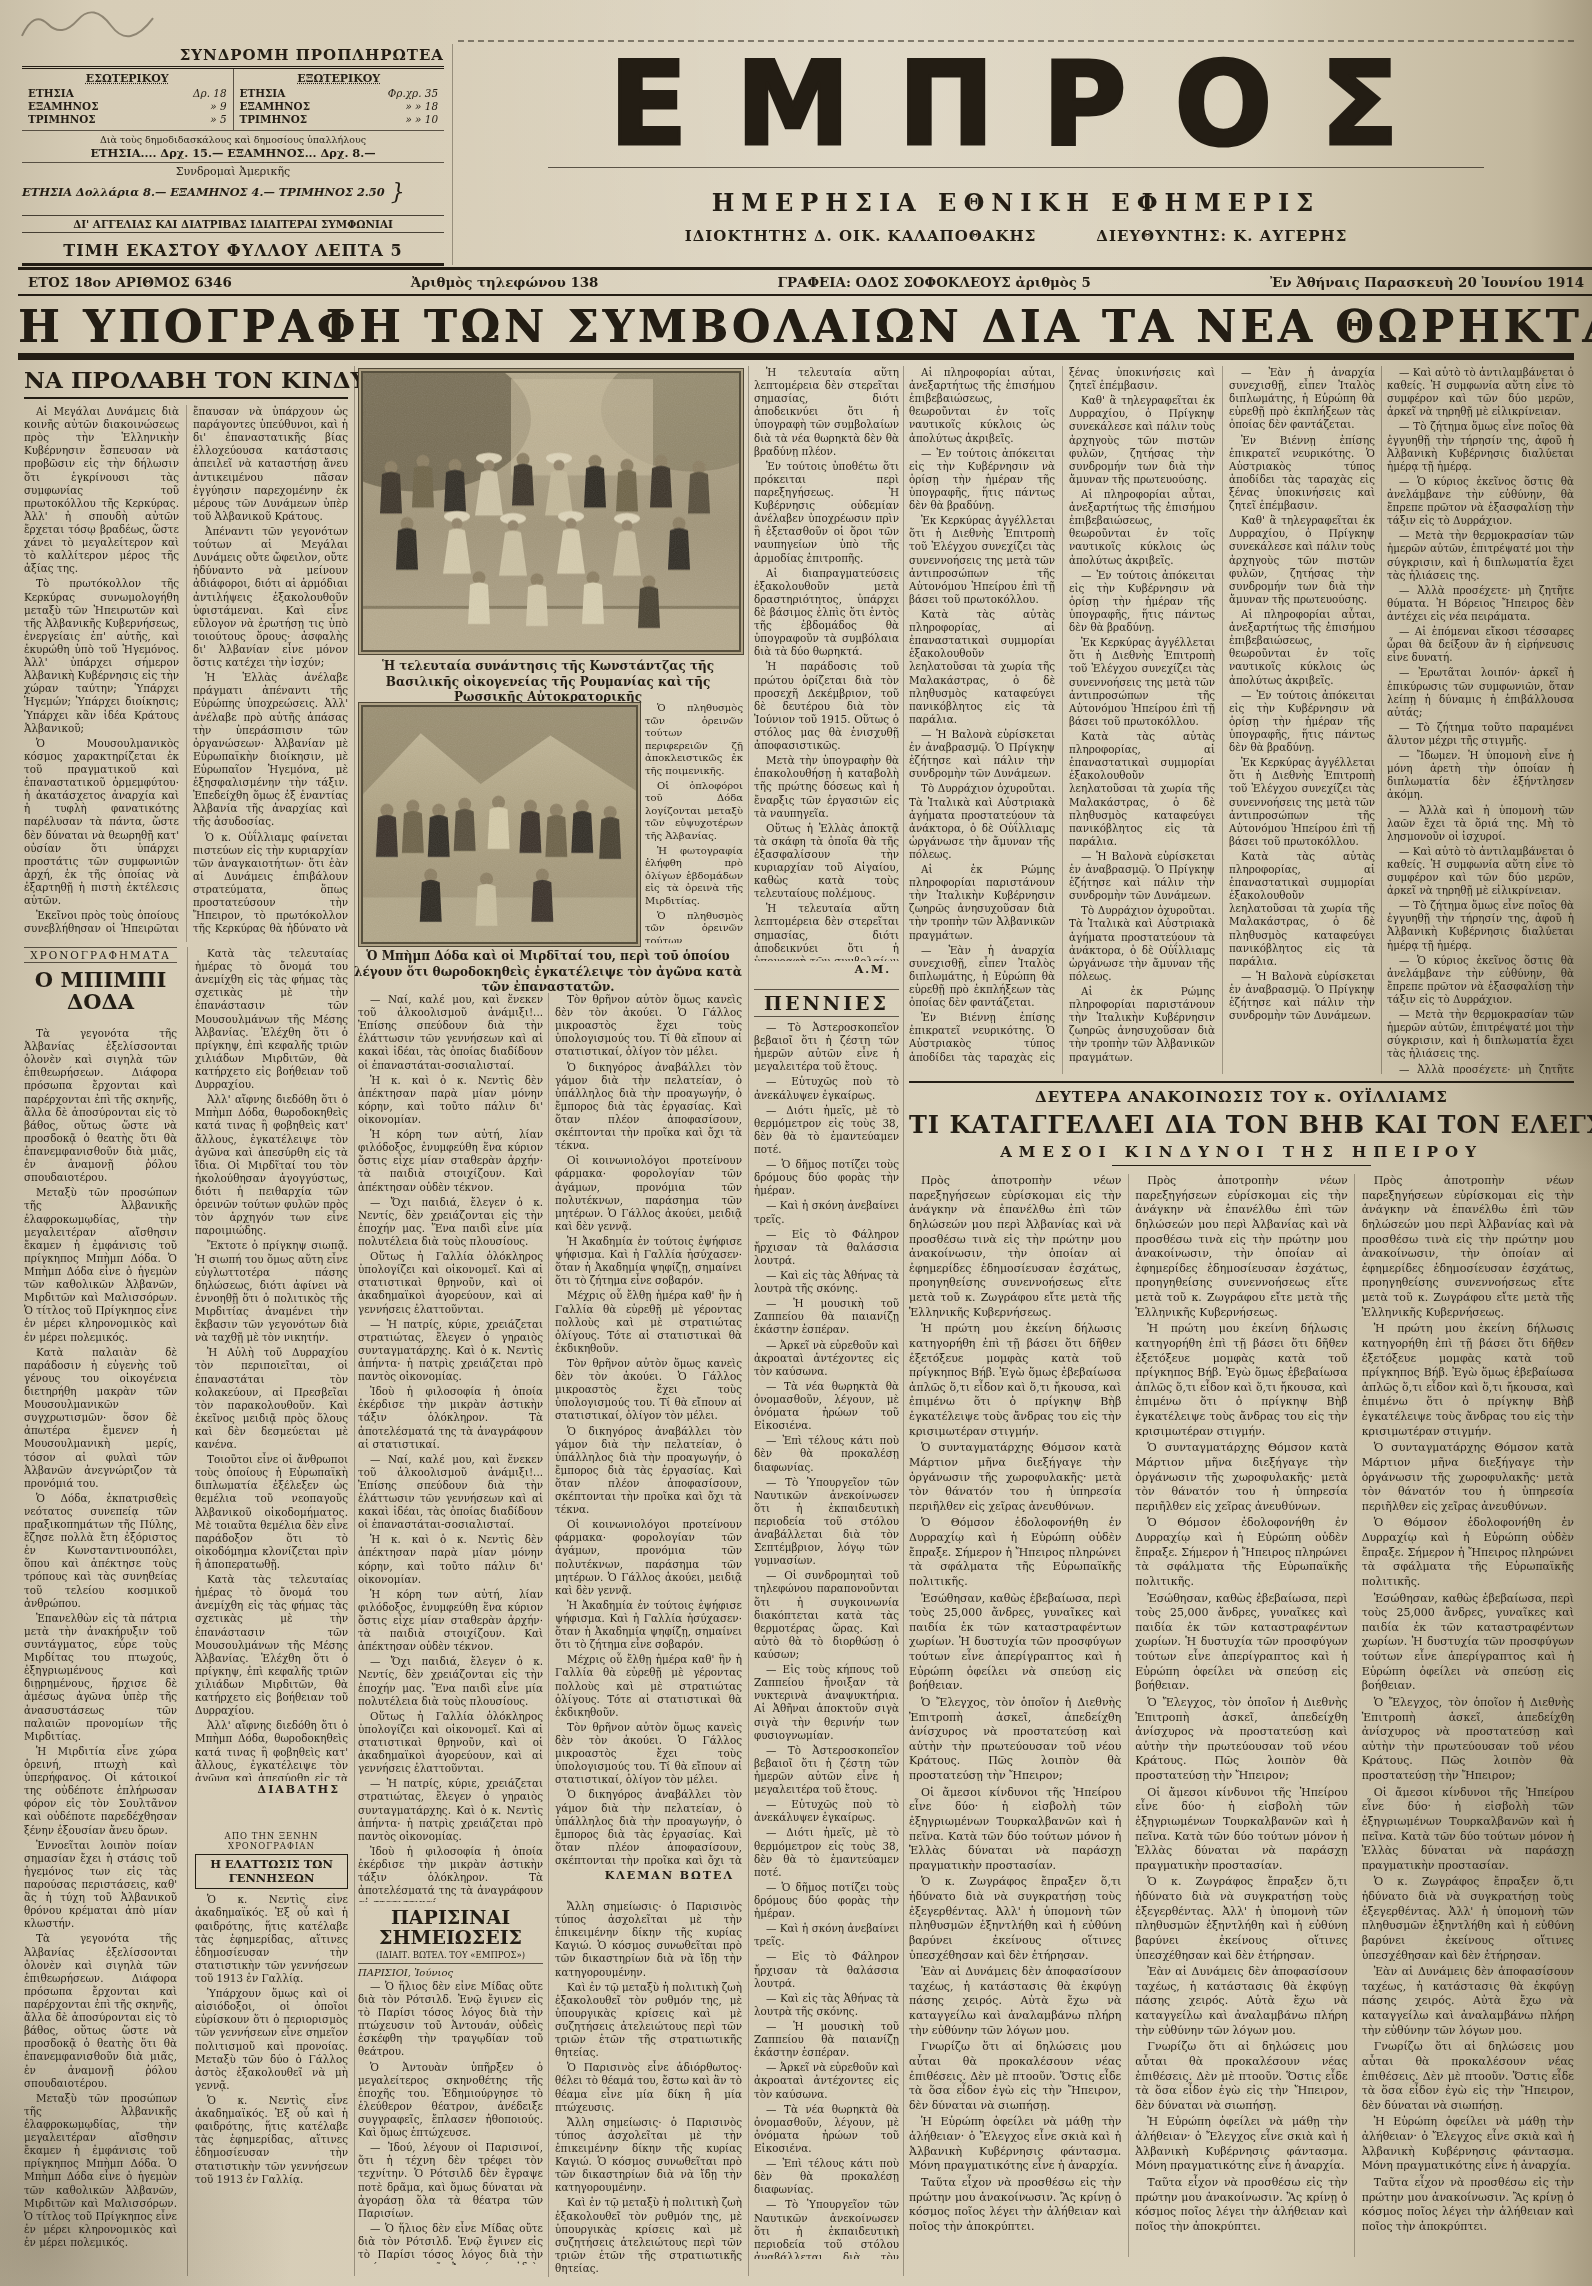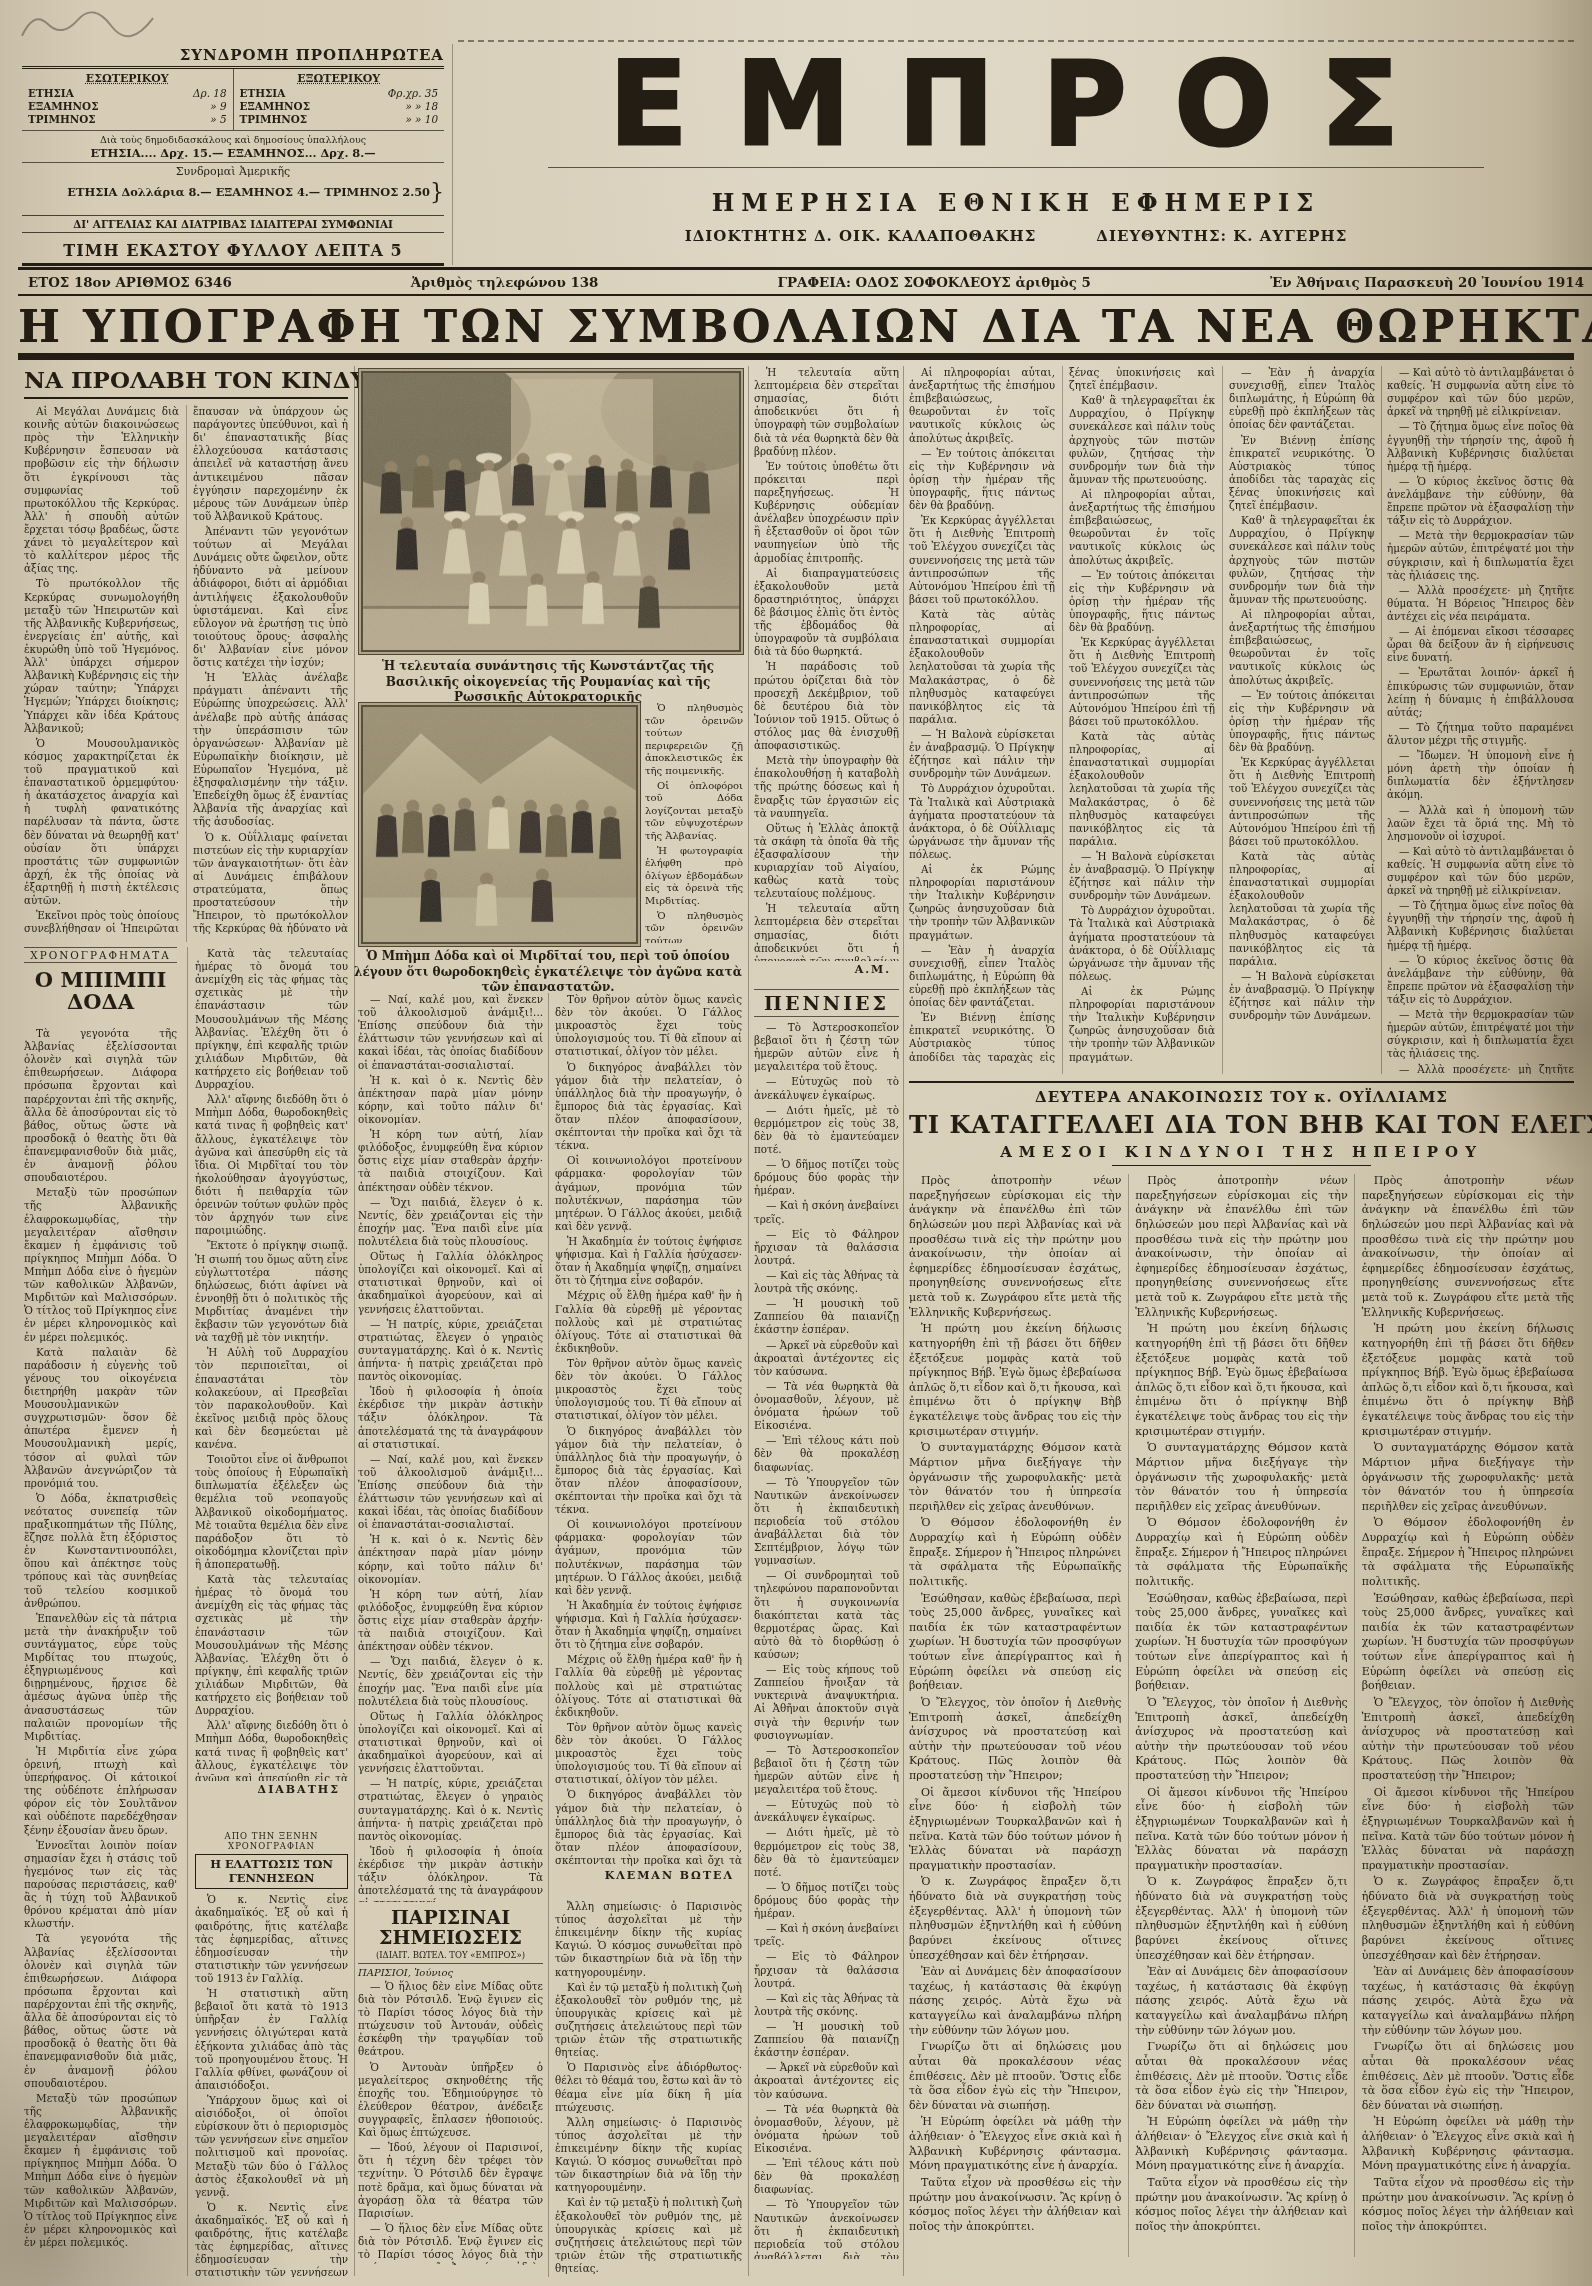--- a/index.html
+++ b/index.html
@@ -22,21 +22,21 @@
   .sub-title{font-weight:bold;font-size:15px;text-align:right;letter-spacing:1px;border-bottom:3px double #231d14;padding-bottom:2px;}
   .sub-grid{display:flex;border-bottom:1px solid rgba(35,29,20,.7);}
   .sub-half{flex:1;padding:3px 6px 4px;}
   .sub-half+.sub-half{border-left:1px solid rgba(35,29,20,.7);}
   .sub-head{font-weight:bold;font-size:11px;text-align:center;text-decoration:underline dotted;margin-bottom:2px;}
   .sub-row{display:flex;justify-content:space-between;font-size:10.4px;font-style:italic;line-height:1.25;}
   .sub-row b{font-style:normal;font-weight:bold;}
   .sub-note{font-size:9.5px;text-align:center;padding-top:3px;}
   .sub-strong{font-size:11.4px;font-weight:bold;text-align:center;border-bottom:1px solid rgba(35,29,20,.7);padding:1px 0 2px;}
   .sub-amlabel{font-size:11px;text-align:center;padding-top:2px;}
-  .sub-am{display:flex;align-items:center;justify-content:flex-end;border-bottom:none;}
+  .sub-am{display:flex;align-items:center;justify-content:flex-start;gap:6px;border-bottom:none;font-style:italic;}
   .brace{font-size:22px;font-weight:normal;}
   #adsline{left:22px;top:215px;width:422px;font-size:10.4px;font-weight:bold;text-align:center;
     border-top:1px solid rgba(35,29,20,.8);border-bottom:1px solid rgba(35,29,20,.8);padding:2px 0;}
   #priceline{left:22px;top:239px;width:422px;font-size:16px;font-weight:bold;text-align:center;
     border-bottom:3px solid #231d14;padding:2px 0 3px;letter-spacing:1px;}
   #hdr-v{left:452px;top:44px;height:221px;}
   #masthead{left:458px;top:40px;width:1116px;text-align:center;border-top:2px dashed rgba(35,29,20,.5);padding-top:4px;}
   #mast-title{font-family:"DejaVu Sans",sans-serif;font-weight:bold;font-size:115px;line-height:1.02;
     letter-spacing:48px;text-indent:24px;-webkit-text-stroke:3px #231d14;}
   #mast-sub{font-size:24px;font-weight:bold;letter-spacing:7px;border-top:1px solid rgba(35,29,20,.7);
@@ -228,21 +228,20 @@
         <p>Ἀλλ' αἴφνης διεδόθη ὅτι ὁ Μπὴμπ Δόδα, θωροδοκηθεὶς κατά τινας ἢ φοβηθεὶς κατ' ἄλλους, ἐγκατέλειψε τὸν ἀγῶνα καὶ ἀπεσύρθη εἰς τὰ ἴδια. Οἱ Μιρδῖταί του τὸν ἠκολούθησαν ἀγογγύστως, διότι ἡ πειθαρχία τῶν ὀρεινῶν τούτων φυλῶν πρὸς τὸν ἀρχηγόν των εἶνε παροιμιώδης.</p>
       </div>
     <div class="sig">ΔΙΑΒΑΤΗΣ</div>
   </div>
 
   <div id="foreign" class="abs">
     <div class="kicker">ΑΠΟ ΤΗΝ ΞΕΝΗΝ ΧΡΟΝΟΓΡΑΦΙΑΝ</div>
     <div class="boxed">Η ΕΛΑΤΤΩΣΙΣ ΤΩΝ ΓΕΝΝΗΣΕΩΝ</div>
     <div class="txt">
         <p>Ὁ κ. Νεντὶς εἶνε ἀκαδημαϊκός. Ἐξ οὗ καὶ ἡ φαιδρότης, ἥτις κατέλαβε τὰς ἐφημερίδας, αἵτινες ἐδημοσίευσαν τὴν στατιστικὴν τῶν γεννήσεων τοῦ 1913 ἐν Γαλλίᾳ.</p>
-        <p>Ἡ στατιστικὴ αὕτη βεβαιοῖ ὅτι κατὰ τὸ 1913 ὑπῆρξαν ἐν Γαλλίᾳ γεννήσεις ὀλιγώτεραι κατὰ ἑξήκοντα χιλιάδας ἀπὸ τὰς τοῦ προηγουμένου ἔτους. Ἡ Γαλλία φθίνει, φωνάζουν οἱ ἀπαισιόδοξοι.</p>
         <p>Ὑπάρχουν ὅμως καὶ οἱ αἰσιόδοξοι, οἱ ὁποῖοι εὑρίσκουν ὅτι ὁ περιορισμὸς τῶν γεννήσεων εἶνε σημεῖον πολιτισμοῦ καὶ προνοίας. Μεταξὺ τῶν δύο ὁ Γάλλος ἀστὸς ἐξακολουθεῖ νὰ μὴ γεννᾷ.</p>
         <p>Ὁ κ. Νεντὶς εἶνε ἀκαδημαϊκός. Ἐξ οὗ καὶ ἡ φαιδρότης, ἥτις κατέλαβε τὰς ἐφημερίδας, αἵτινες ἐδημοσίευσαν τὴν στατιστικὴν τῶν γεννήσεων τοῦ 1913 ἐν Γαλλίᾳ.</p>
       </div>
   </div>
 
   <div id="photo1" class="abs photoframe">
     <svg viewBox="0 0 380 280" preserveAspectRatio="none">
       <defs>
         <linearGradient id="p1bg" x1="0" y1="0" x2="0" y2="1">
           <stop offset="0" stop-color="#b6aa8d"></stop>

